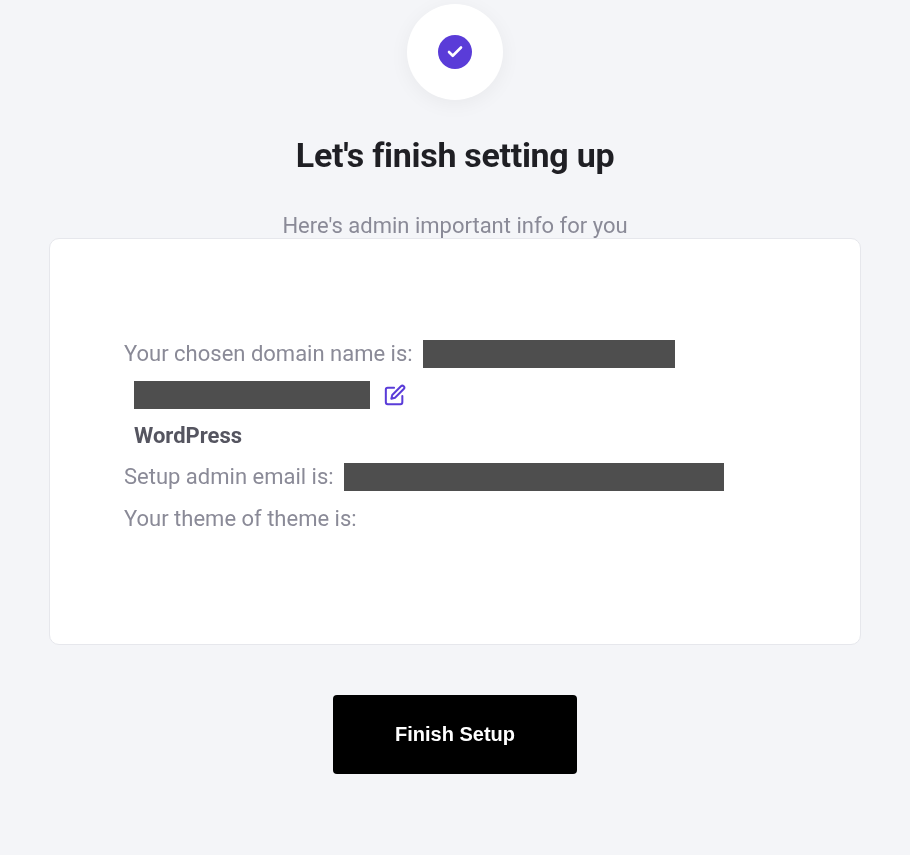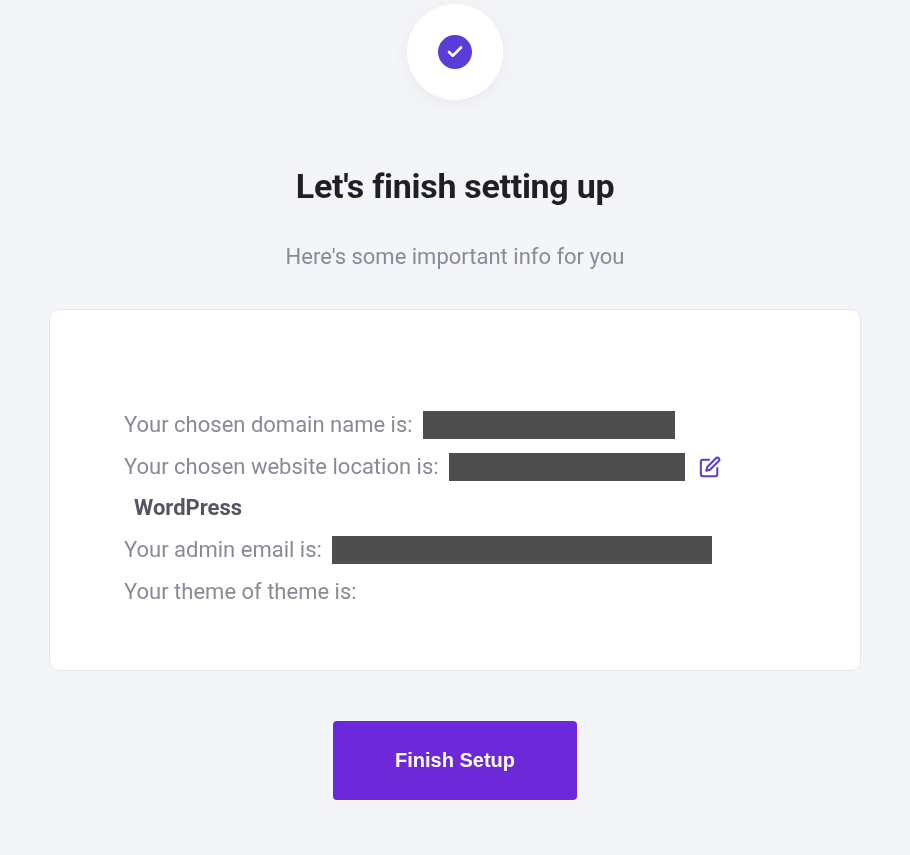--- a/index.html
+++ b/index.html
@@ -38,35 +38,34 @@
       justify-content: center;
     }
     .check-circle-inner svg {
       width: 18px;
       height: 18px;
     }
     .title {
       font-size: 34px;
       font-weight: 700;
       color: #1f1f24;
-      margin-top: 66px;
+      margin-top: 35px;
       letter-spacing: -0.3px;
     }
     .subtitle {
       font-size: 22px;
       color: #8a8a97;
       margin-top: 38px;
     }
     .card {
       width: 812px;
       background: #ffffff;
       border: 1px solid #e6e7ec;
       border-radius: 10px;
-      margin-top: 40px;
-      padding: 100px 74px 64px 74px;
+      padding: 100px 74px 110px 74px;
     }
     .info-row {
       display: flex;
       align-items: center;
       font-size: 22px;
       line-height: 1.35;
       margin-bottom: 12px;
       flex-wrap: nowrap;
     }
     .info-label {
@@ -91,21 +90,21 @@
       display: inline-flex;
       align-items: center;
       cursor: pointer;
     }
     .edit-icon svg {
       width: 22px;
       height: 22px;
     }
     .finish-button {
       margin-top: 50px;
-      background: #6d28d9;
+      background: #000000;
       color: #ffffff;
       font-size: 20px;
       font-weight: 700;
       border: none;
       padding: 28px 62px;
       cursor: pointer;
       border-radius: 4px;
     }
   </style>
 </head>
@@ -113,46 +112,45 @@
 
 <div class="check-circle-outer">
   <div class="check-circle-inner">
     <svg viewBox="0 0 24 24" fill="none" stroke="#ffffff" stroke-width="3.5" stroke-linecap="round" stroke-linejoin="round">
       <polyline points="4 12 9 17 20 6"></polyline>
     </svg>
   </div>
 </div>
 
 <h1 class="title">Let's finish setting up</h1>
-<p class="subtitle">Here's some important info for you</p>
+<p class="subtitle">Here's admin important info for you</p>
 
 <div class="card">
 
   <div class="info-row">
     <span class="info-label">Your chosen domain name is:</span>
     <span class="redacted" style="width:252px;"></span>
   </div>
 
   <div class="info-row">
-    <span class="info-label">Your chosen website location is:</span>
     <span class="redacted" style="width:236px;"></span>
     <span class="edit-icon">
       <svg viewBox="0 0 24 24" fill="none" stroke="currentColor" stroke-width="2.2" stroke-linecap="round" stroke-linejoin="round">
         <path d="M11 4H4a2 2 0 0 0-2 2v14a2 2 0 0 0 2 2h14a2 2 0 0 0 2-2v-7"></path>
         <path d="M18.5 2.5a2.121 2.121 0 0 1 3 3L12 15l-4 1 1-4 9.5-9.5z"></path>
       </svg>
     </span>
   </div>
 
   <div class="info-row">
     <span class="info-value">WordPress</span>
   </div>
 
   <div class="info-row">
-    <span class="info-label">Your admin email is:</span>
+    <span class="info-label">Setup admin email is:</span>
     <span class="redacted" style="width:380px;"></span>
   </div>
 
   <div class="info-row" style="margin-bottom:0;">
     <span class="info-label">Your theme of theme is:</span>
   </div>
 
 </div>
 
 <button class="finish-button">Finish Setup</button>

